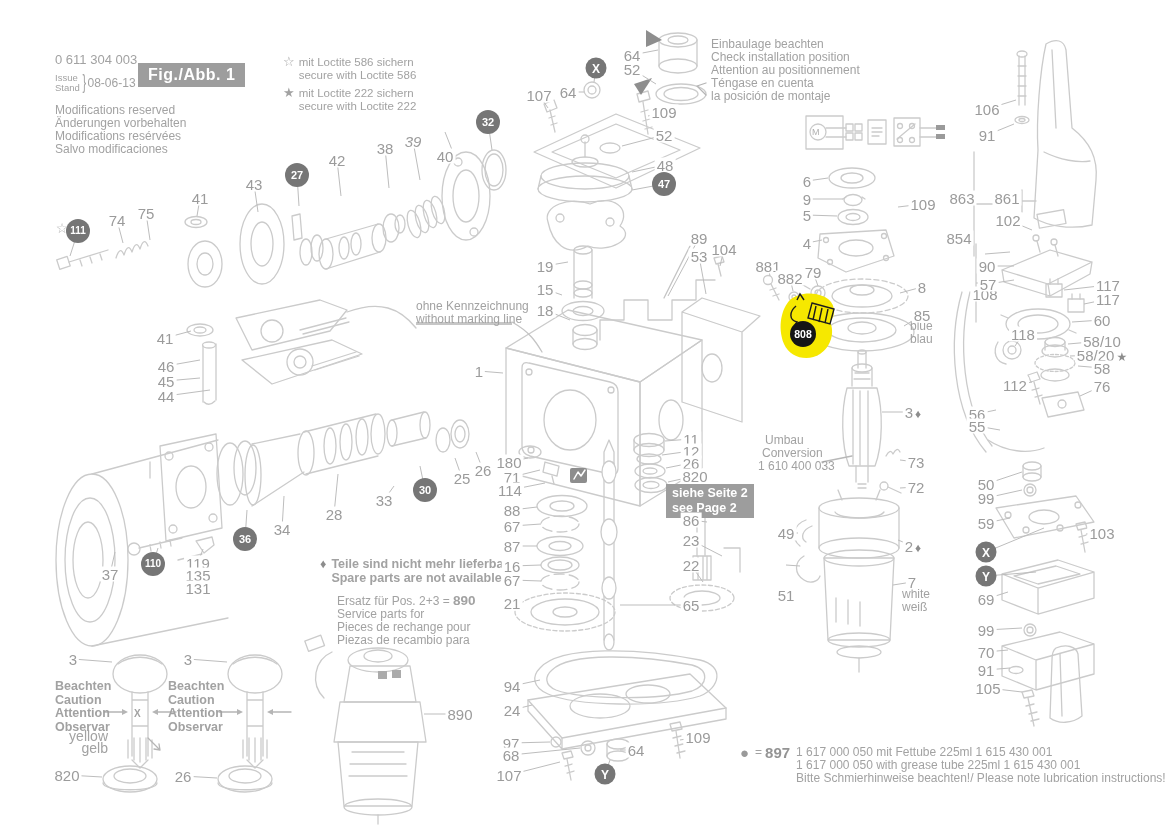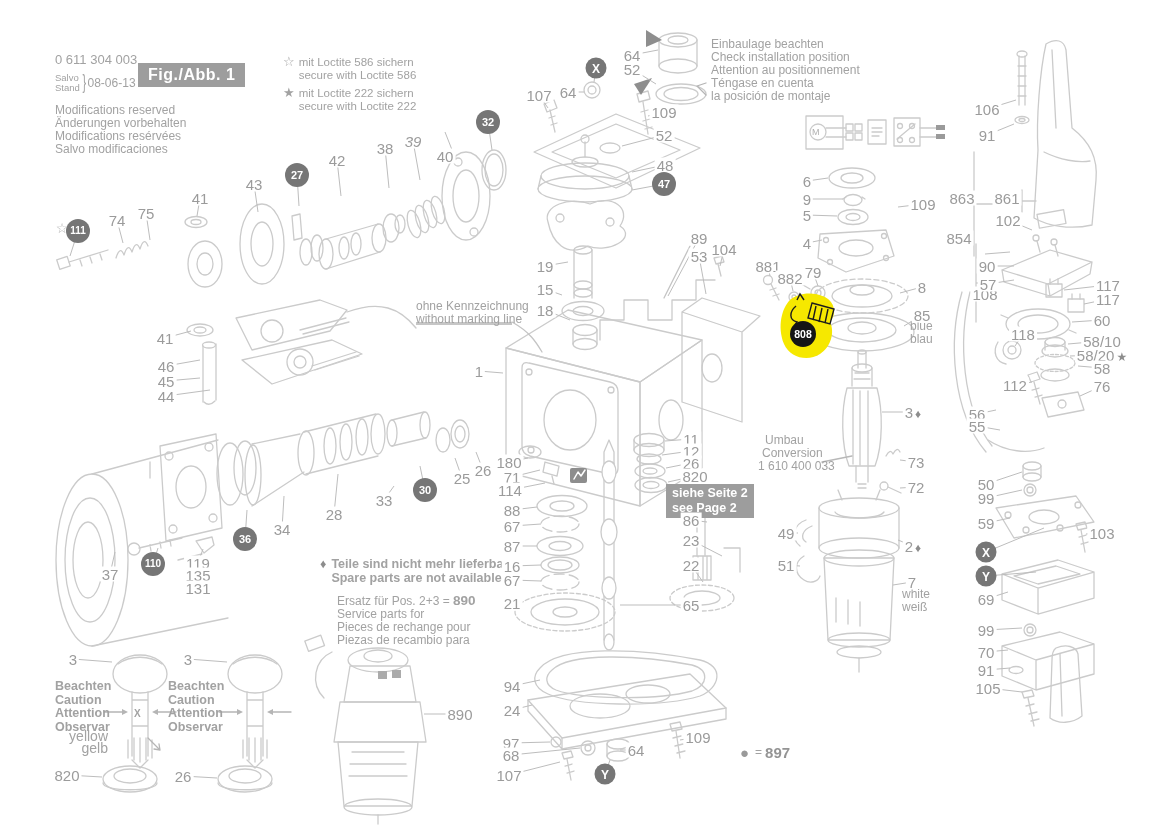--- a/index.html
+++ b/index.html
@@ -533,21 +533,21 @@
       <line x1="988" y1="688" x2="1022" y2="692" stroke="#bdbdbd" stroke-width="1"></line>
       <line x1="73" y1="659" x2="112" y2="662" stroke="#bdbdbd" stroke-width="1"></line>
       <line x1="188" y1="659" x2="227" y2="662" stroke="#bdbdbd" stroke-width="1"></line>
       <line x1="67" y1="775" x2="102" y2="777" stroke="#bdbdbd" stroke-width="1"></line>
       <line x1="183" y1="776" x2="217" y2="778" stroke="#bdbdbd" stroke-width="1"></line>
     </svg>
 
   <div class="tb" style="left:55px;top:52px;font-size:13px">0 611 304 003</div>
   <div class="tb" style="left:55px;top:71px;display:flex;align-items:center">
     <div style="font-size:9.5px;line-height:10px">
-      <div>Salvo</div>
+      <div>Issue</div>
       <div>Stand</div>
     </div>
     <div style="font-size:20px;transform:scaleX(.55);margin:0 0 0 1px">}</div>
     <div style="font-size:12px">08-06-13</div>
   </div>
   <div class="tb gbox" id="fig-box">Fig./Abb. 1</div>
 
   <div class="tb sm" style="left:55px;top:104px">
     <div>Modifications reserved</div>
     <div>Änderungen vorbehalten</div>
@@ -629,20 +629,25 @@
   <div class="tb" style="left:60px;top:731px;font-size:14px;line-height:11.5px;text-align:right;width:48px">
     <div>yellow</div>
     <div>gelb</div>
   </div>
   <div class="tb" style="left:134px;top:708px;font-size:10px;font-weight:bold">X</div>
 
   <div class="tb" style="left:740px;top:746px;display:flex;align-items:flex-start">
     <span style="color:#9a9a9a;font-size:15px;margin-right:6px;line-height:13px">●</span>
     <span class="sm" style="margin-right:3px">= </span>
     <b style="font-size:15px;margin-right:6px;line-height:13px;color:#949494">897</b>
+    <div class="sm">
+      <div>1 617 000 050 mit Fettube 225ml 1 615 430 001</div>
+      <div>1 617 000 050 with grease tube 225ml 1 615 430 001</div>
+      <div>Bitte Schmierhinweise beachten!/ Please note lubrication instructions!</div>
+    </div>
   </div>
 
   <div class="tb sm" style="left:910px;top:320px">
     <div>blue</div>
     <div>blau</div>
   </div>
   <div class="tb sm" style="left:902px;top:588px">
     <div>white</div>
     <div>weiß</div>
   </div>
@@ -746,21 +751,21 @@
       <div class="lbl plain" style="left: 923px; top: 204px;"><span>109</span></div>
       <div class="lbl plain" style="left: 768px; top: 266px;"><span>881</span></div>
       <div class="lbl plain" style="left: 790px; top: 278px;"><span>882</span></div>
       <div class="lbl plain" style="left: 813px; top: 272px;"><span>79</span></div>
       <div class="lbl plain" style="left: 922px; top: 287px;"><span>8</span></div>
       <div class="lbl plain" style="left: 922px; top: 315px;"><span>85</span></div>
       <div class="lbl plain" style="left: 913px; top: 412px;"><span>3</span><span class="suf">♦</span></div>
       <div class="lbl plain" style="left: 916px; top: 462px;"><span>73</span></div>
       <div class="lbl plain" style="left: 916px; top: 487px;"><span>72</span></div>
       <div class="lbl plain" style="left: 786px; top: 533px;"><span>49</span></div>
-      <div class="lbl plain" style="left: 786px; top: 565px;"><span>51</span></div>
+      <div class="lbl plain" style="left: 786px; top: 595px;"><span>51</span></div>
       <div class="lbl plain" style="left: 913px; top: 546px;"><span>2</span><span class="suf">♦</span></div>
       <div class="lbl plain" style="left: 912px; top: 582px;"><span>7</span></div>
       <div class="lbl plain" style="left: 987px; top: 109px;"><span>106</span></div>
       <div class="lbl plain" style="left: 987px; top: 135px;"><span>91</span></div>
       <div class="lbl plain" style="left: 962px; top: 198px;"><span>863</span></div>
       <div class="lbl plain" style="left: 1007px; top: 198px;"><span>861</span></div>
       <div class="lbl plain" style="left: 1008px; top: 220px;"><span>102</span></div>
       <div class="lbl plain" style="left: 959px; top: 238px;"><span>854</span></div>
       <div class="lbl plain" style="left: 985px; top: 254px; margin-top: 40px;"><span>108</span></div>
       <div class="lbl plain" style="left: 987px; top: 266px;"><span>90</span></div>

